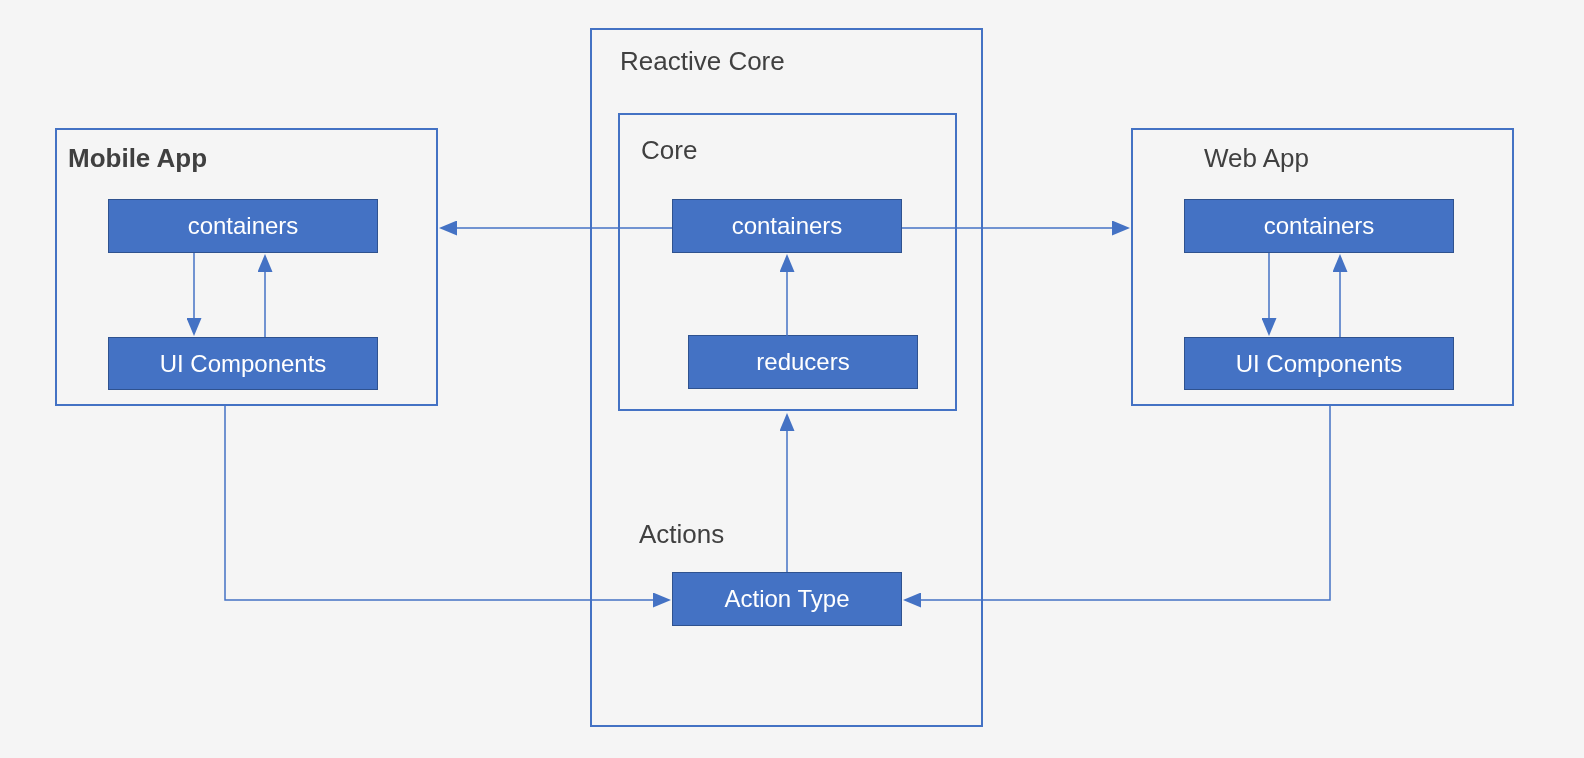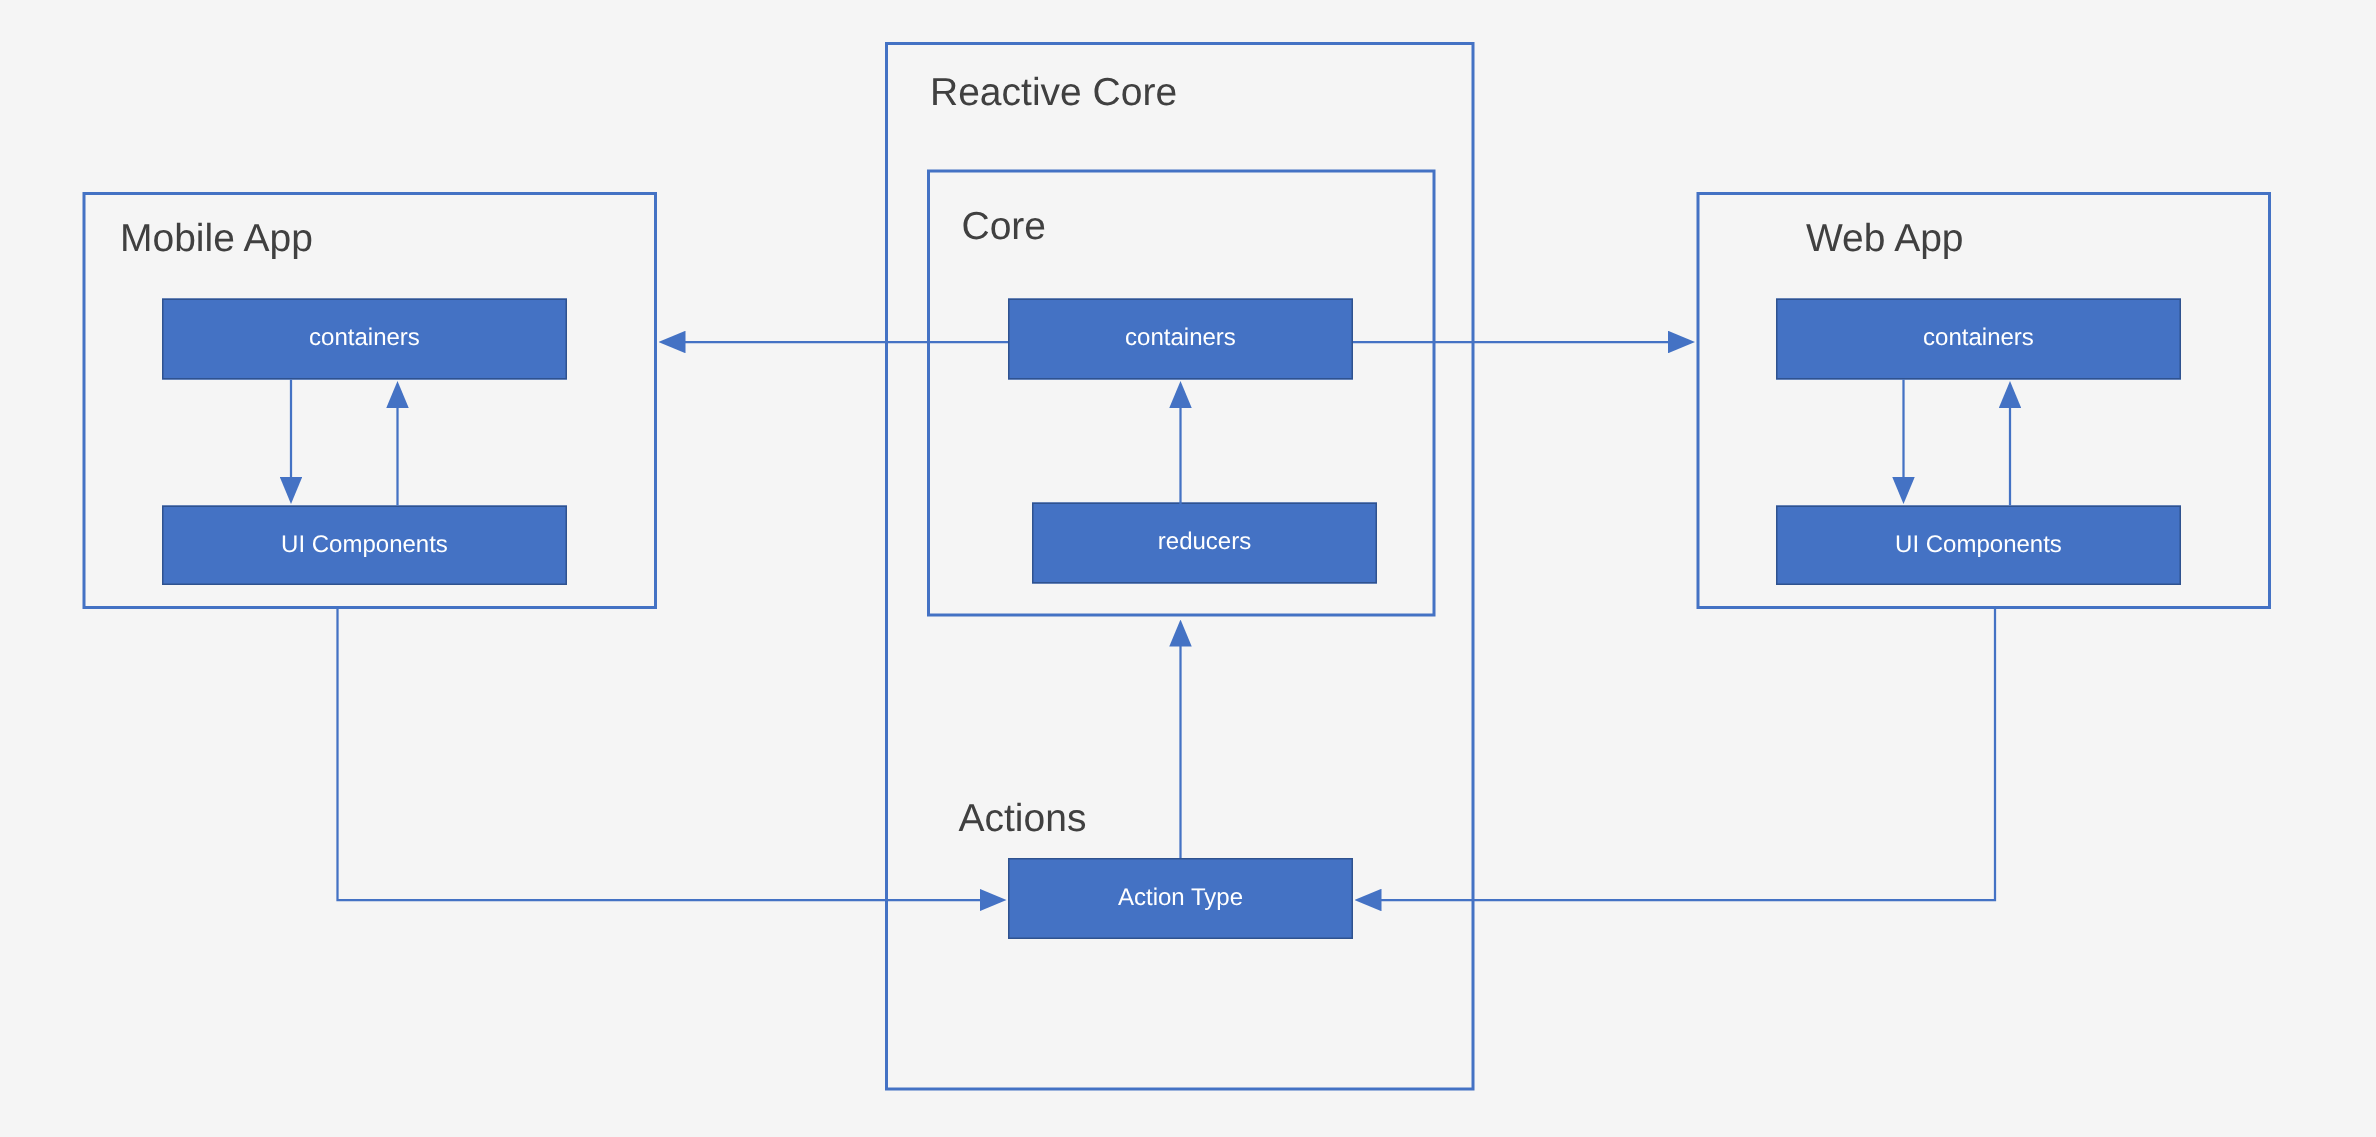--- a/index.html
+++ b/index.html
@@ -14,21 +14,21 @@
     .container-box {
       position: absolute;
       border: 2px solid #4472c4;
       background: transparent;
     }
     .blue-box {
       position: absolute;
       background: #4472c4;
       border: 1px solid #2f528f;
       color: #fff;
-      font-size: 16px;
+      font-size: 24px;
       display: flex;
       align-items: center;
       justify-content: center;
     }
     .label {
       position: absolute;
       color: #404040;
       font-size: 26px;
     }
     svg {
@@ -40,21 +40,21 @@
       pointer-events: none;
     }
     .arrow-line { stroke: #4472c4; stroke-width: 1.5; fill: none; }
     .arrow-head { fill: #4472c4; }
   </style>
 </head>
 <body>
 
 <div class="container-box" style="left:55px; top:128px; width:383px; height:278px;">
 </div>
-<div class="label" style="left:80px; top:143px;">Mobile App</div>
+<div class="label" style="left:68px; top:143px;font-weight:bold;">Mobile App</div>
 <div class="blue-box" style="left:108px; top:199px; width:270px; height:54px;">
   <span>containers</span>
 </div>
 <div class="blue-box" style="left:108px; top:337px; width:270px; height:53px;">
   <span>UI Components</span>
 </div>
 
 <div class="container-box" style="left:590px; top:28px; width:393px; height:699px;">
 </div>
 <div class="label" style="left:620px; top:46px;">Reactive Core</div>
@@ -62,21 +62,21 @@
 <div class="container-box" style="left:618px; top:113px; width:339px; height:298px;">
 </div>
 <div class="label" style="left:641px; top:135px;">Core</div>
 <div class="blue-box" style="left:672px; top:199px; width:230px; height:54px;">
   <span>containers</span>
 </div>
 <div class="blue-box" style="left:672px; top:335px; width:230px; height:54px;margin-left:16px;">
   <span>reducers</span>
 </div>
 
-<div class="label" style="left:639px; top:530px;">Actions</div>
+<div class="label" style="left:639px; top:519px;">Actions</div>
 <div class="blue-box" style="left:672px; top:572px; width:230px; height:54px;">
   <span>Action Type</span>
 </div>
 
 <div class="container-box" style="left:1131px; top:128px; width:383px; height:278px;">
 </div>
 <div class="label" style="left:1204px; top:143px;">Web App</div>
 <div class="blue-box" style="left:1184px; top:199px; width:270px; height:54px;">
   <span>containers</span>
 </div>

